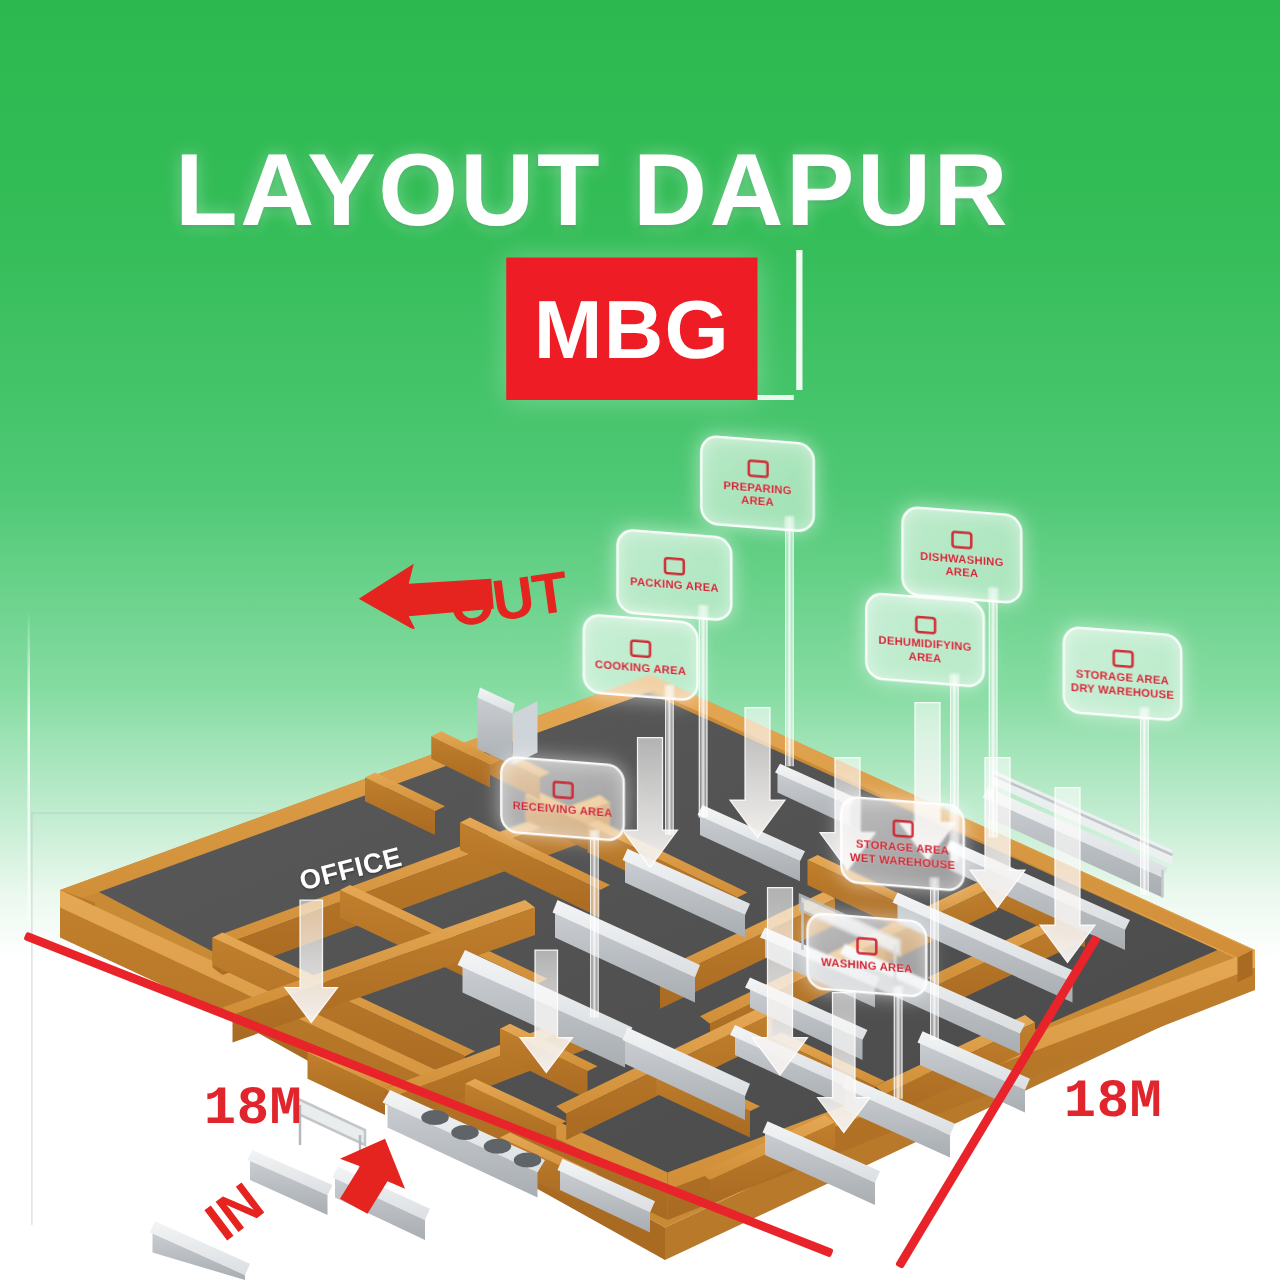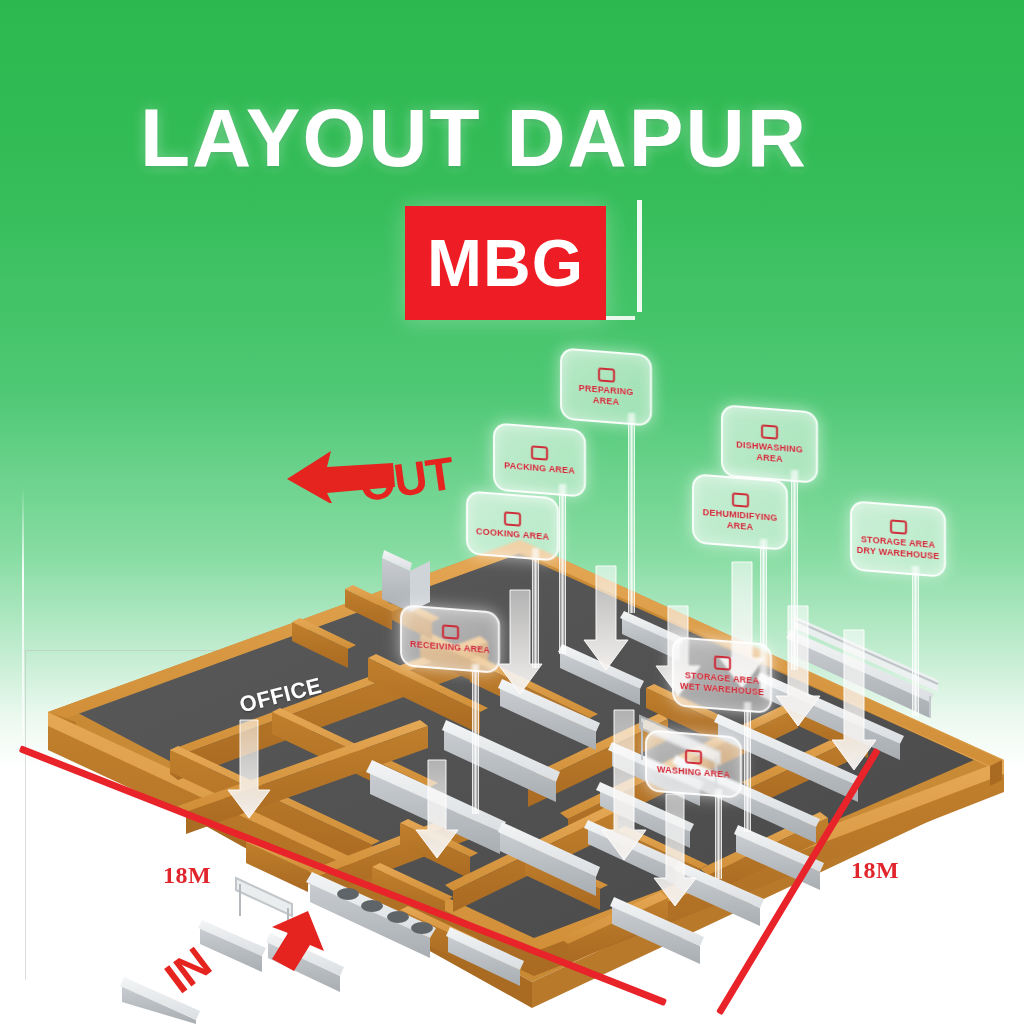--- a/index.html
+++ b/index.html
@@ -32,21 +32,21 @@
     position:absolute; left:22px; top:487px; width:2px; height:250px;
     background:linear-gradient(180deg, rgba(255,255,255,0) 0%, rgba(255,255,255,.95) 35%, rgba(255,255,255,.55) 100%);
   }
   .guide-box {
     position:absolute; left:25px; top:650px; width:330px; height:330px;
     border-left:1px solid rgba(185,195,190,.55);
     border-top:1px solid rgba(185,195,190,.55);
   }
 
   
-  .title-wrap { position:absolute; top:96px; left:0; width:948px; text-align:center; }
+  .title-wrap { position:absolute; top:111px; left:0; width:948px; text-align:center; }
   .title {
     font-size:82px; font-weight:bold; color:#ffffff;
     letter-spacing:2px; line-height:1.02;
     font-family:"Liberation Sans", sans-serif;
     text-shadow:0 0 14px rgba(255,255,255,.35), 0 2px 3px rgba(0,90,40,.18);
   }
 
   .logo-frame {
     position:absolute; top:196px; left:399px; width:243px; height:124px;
   }
@@ -85,22 +85,22 @@
     position:absolute; left:28px; top:58px;
     color:#e5231f; font-weight:bold; font-size:44px;
     font-family:"Liberation Sans", sans-serif;
     transform:rotate(-37deg); transform-origin:left top;
     letter-spacing:-1px;
   }
 
   
   .dim-line { position:absolute; background:#e8232a; transform-origin:left center; border-radius:2px; }
   .dim-label {
-    position:absolute; color:#e0262c; font-weight:bold; font-size:24px;
-    font-family:Liberation Serif, serif; letter-spacing:.5px;
+    position:absolute; color:#e0262c; font-weight:bold; font-size:43px;
+    font-family:Liberation Mono, monospace; letter-spacing:.5px;
   }
 
   
   #plan { position:absolute; left:0; top:430px; width:1024px; height:594px; }
 
   
   .callout { position:absolute; }
   .cbox {
     position:absolute;
     border-radius:14px;

